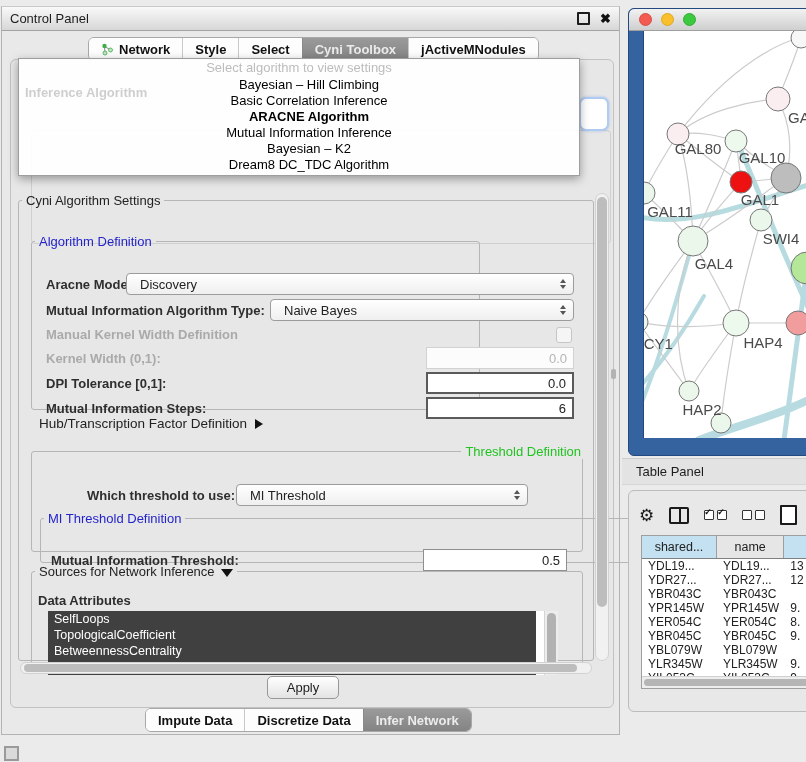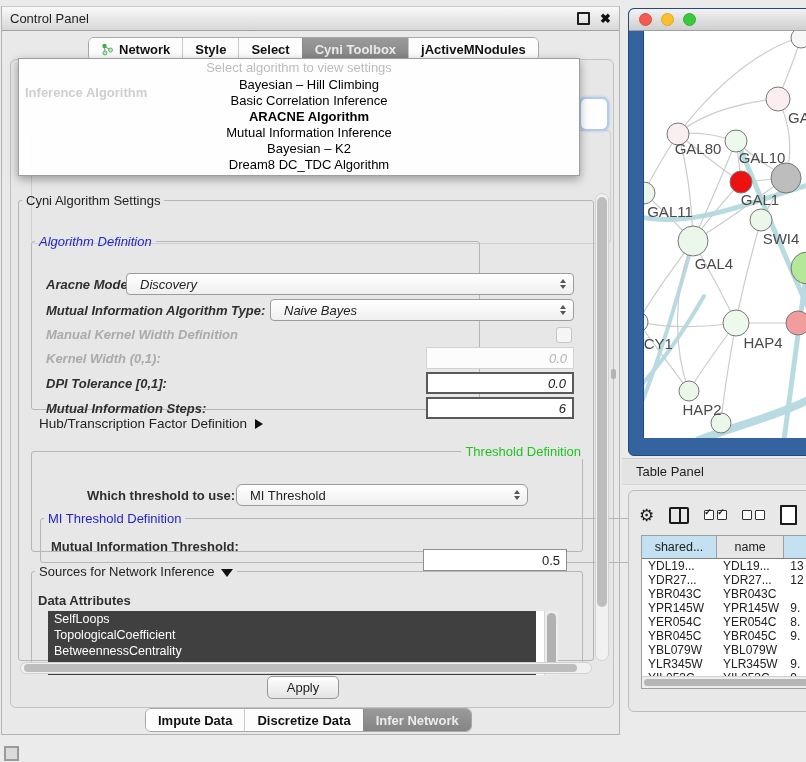--- a/index.html
+++ b/index.html
@@ -173,21 +173,21 @@
           <div class="popup-item bold">ARACNE Algorithm</div>
           <div class="popup-item">Mutual Information Inference</div>
           <div class="popup-item">Bayesian – K2</div>
           <div class="popup-item">Dream8 DC_TDC Algorithm</div>
         </div>
     </div>
 
     <fieldset style="left:16px;top:186px;width:576px;height:468px;">
       <legend>Cyni Algorithm Settings</legend>
 
-      <fieldset style="left:12px;top:26px;width:449px;height:176px;font-style:italic;">
+      <fieldset style="left:12px;top:26px;width:449px;height:176px;">
         <legend class="legend-blue">Algorithm Definition</legend>
 
         <div class="lbl" style="left:14px;top:28px;">Aracne Mode:</div>
         <div class="combo" style="left:94px;top:24px;width:448px;">
           <span>Discovery</span>
           <span class="arrows">
               <span class="tri-up"></span>
               <span class="tri-dn"></span>
             </span>
         </div>
@@ -221,31 +221,31 @@
       </fieldset>
 
       <div class="lbl plain" style="left:20px;top:208px;font-size:13.5px;">
         <span>Hub/Transcription Factor Definition</span><span class="tri-right"></span>
       </div>
 
       <fieldset style="left:12px;top:236px;width:552px;height:108px;">
         <legend class="legend-green">Threshold Definition</legend>
 
         <div class="lbl" style="left:55px;top:29px;">Which threshold to use:</div>
-        <div class="combo" style="left:204px;top:25px;width:292px;border-radius:6px;">
+        <div class="combo" style="left:204px;top:25px;width:292px;">
           <span>MI Threshold</span>
           <span class="arrows">
               <span class="tri-up"></span>
               <span class="tri-dn"></span>
             </span>
         </div>
 
         <fieldset style="left:8px;top:52px;width:633px;height:52px;">
           <legend class="legend-blue">MI Threshold Definition</legend>
-          <div class="lbl" style="left:10px;top:13px;">Mutual Information Threshold:</div>
+          <div class="lbl" style="left:10px;top:27px;">Mutual Information Threshold:</div>
           <div class="field" style="left:382px;top:23px;width:144px;border-color:#8f8f8f;">
             <span>0.5</span>
           </div>
         </fieldset>
       </fieldset>
 
       <fieldset style="left:12px;top:356px;width:552px;height:104px;">
         <legend>
           <span>Sources for Network Inference</span><span class="tri-down-lg"></span>
         </legend>

